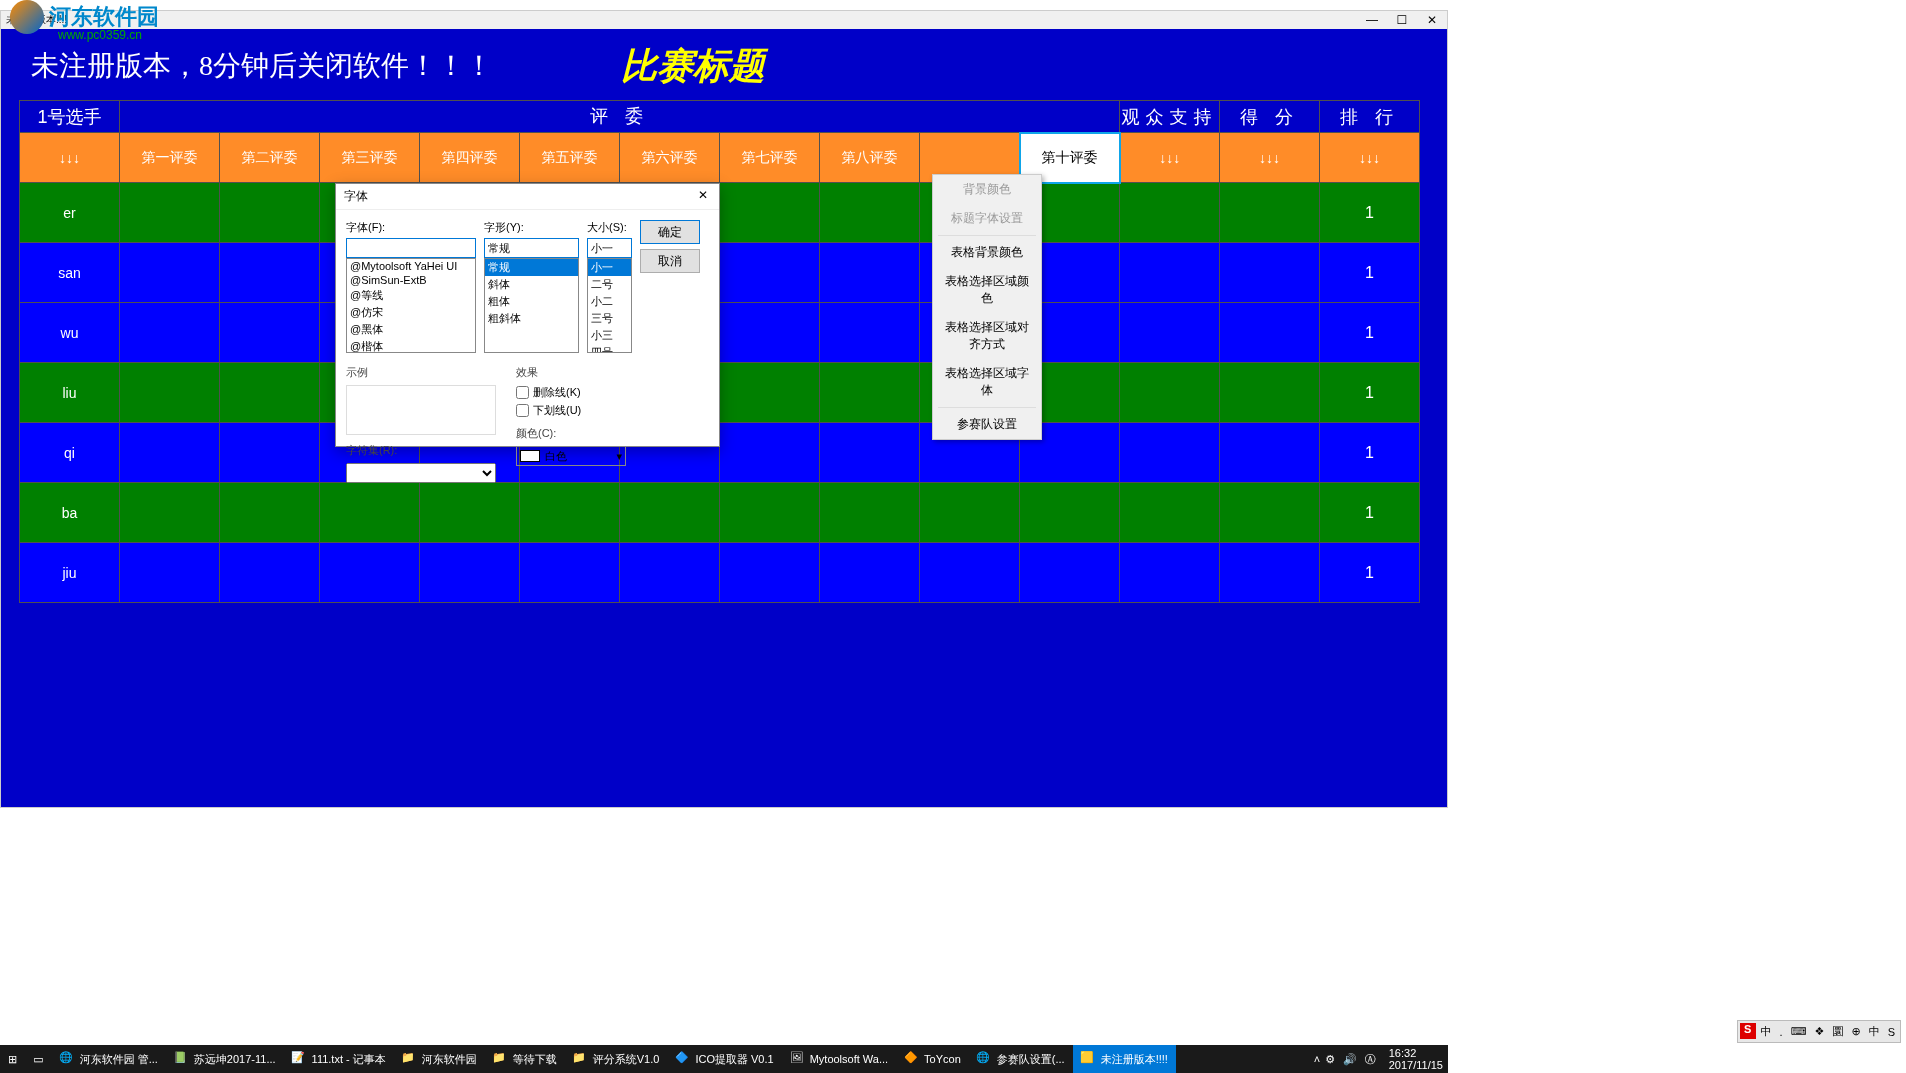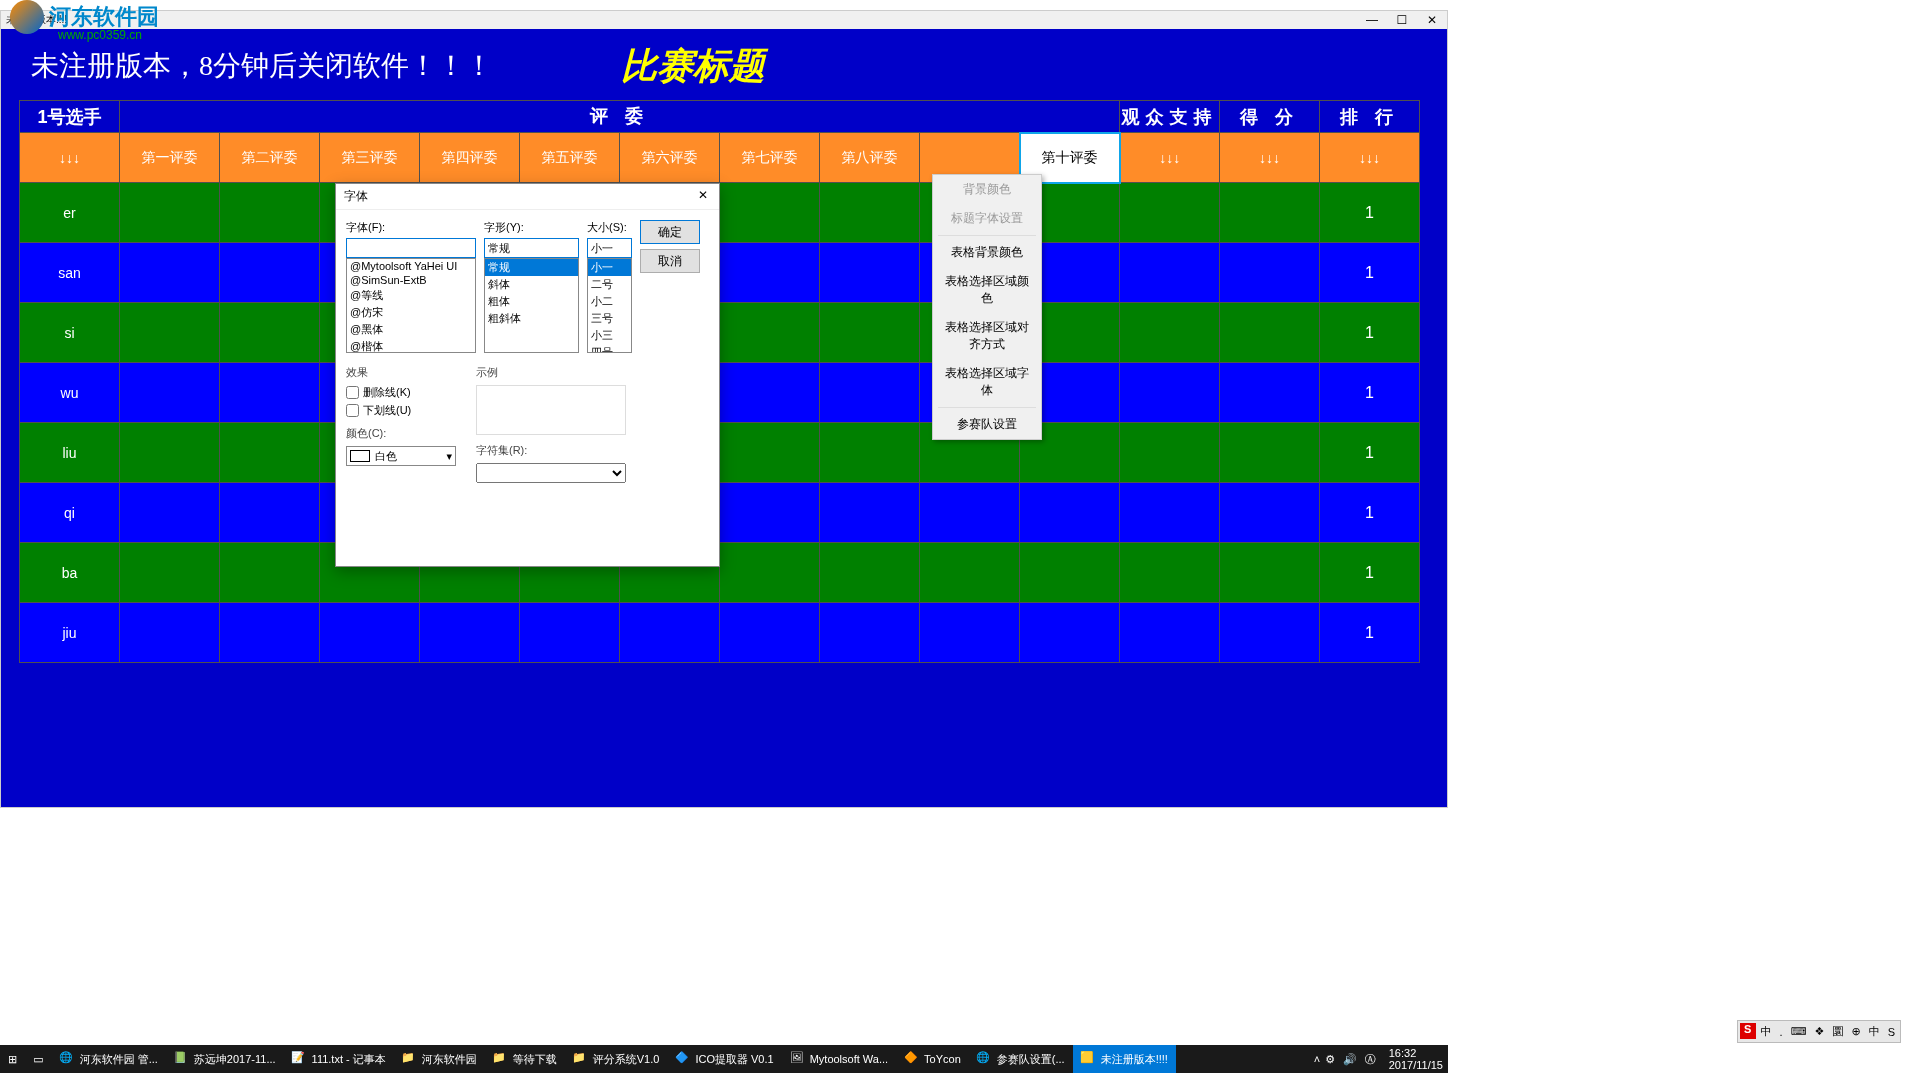--- a/index.html
+++ b/index.html
@@ -99,21 +99,21 @@
 }
 .main-grid td {
   border: 1px solid #505050;
   text-align: center;
   vertical-align: middle;
 }
 .hdr-row td {
   background: #0000c8;
   color: #fff;
   font-size: 18px;
-  font-weight: bold;
+  font-weight: normal;
   height: 32px;
 }
 .hdr-row .contestant-hdr {
   width: 100px;
 }
 .hdr-row .judges-hdr {
   letter-spacing: 6px;
 }
 .hdr-row .aud-hdr, .hdr-row .score-hdr, .hdr-row .rank-hdr {
   width: 100px;
@@ -170,21 +170,21 @@
   background: #ddd;
   margin: 2px 5px;
 }
 
 
 .font-dialog {
   position: absolute;
   left: 335px;
   top: 183px;
   width: 385px;
-  height: 384px;
+  height: 264px;
   background: #fff;
   border: 1px solid #888;
   box-shadow: 0 5px 15px rgba(0,0,0,0.3);
   z-index: 100;
   font-size: 12px;
 }
 .fd-title {
   padding: 4px 8px;
   font-size: 12px;
   border-bottom: 1px solid #eee;
@@ -436,36 +436,20 @@
             <td></td>
             <td></td>
             <td></td>
             <td></td>
             <td></td>
             <td></td>
             <td></td>
             <td></td>
             <td class="rank-cell">1</td>
           </tr>
-          <tr class="data-row green">
-            <td class="name-cell">si</td>
-            <td></td>
-            <td></td>
-            <td></td>
-            <td></td>
-            <td></td>
-            <td></td>
-            <td></td>
-            <td></td>
-            <td></td>
-            <td></td>
-            <td></td>
-            <td></td>
-            <td class="rank-cell">1</td>
-          </tr>
           <tr class="data-row blue">
             <td class="name-cell">wu</td>
             <td></td>
             <td></td>
             <td></td>
             <td></td>
             <td></td>
             <td></td>
             <td></td>
             <td></td>
@@ -596,45 +580,45 @@
             <div class="fd-list-item">小三</div>
             <div class="fd-list-item">四号</div>
           </div>
       </div>
       <div class="fd-btns">
         <button class="fd-btn primary">确定</button>
         <button class="fd-btn">取消</button>
       </div>
     </div>
     <div class="fd-effects">
+      <div class="fd-group">
+        <div class="fd-group-title">示例</div>
+        <div class="fd-sample"></div>
+        <div class="fd-charset">
+          <div class="fd-group-title">字符集(R):</div>
+          <select><option></option></select>
+        </div>
+      </div>
       <div class="fd-group">
         <div class="fd-group-title">效果</div>
         <label class="fd-check">
           <input type="checkbox" style="">
             <span>删除线(K)</span>
         </label>
         <label class="fd-check">
           <input type="checkbox" style="">
             <span>下划线(U)</span>
         </label>
         <div class="fd-group-title" style="margin-top:8px">颜色(C):</div>
         <div class="fd-color-sel">
           <span class="fd-swatch"></span>
           <span>白色</span>
           <span style="margin-left:auto">▾</span>
         </div>
       </div>
-      <div class="fd-group">
-        <div class="fd-group-title">示例</div>
-        <div class="fd-sample"></div>
-        <div class="fd-charset">
-          <div class="fd-group-title">字符集(R):</div>
-          <select><option></option></select>
-        </div>
-      </div>
     </div>
   </div>
 </div>
 
 <div class="ime-bar" id="ime-bar">
     <span class="ime-red">S</span>
     <span class="ime-btn">中</span>
     <span class="ime-btn">.</span>
     <span class="ime-btn">⌨</span>
     <span class="ime-btn">❖</span>

